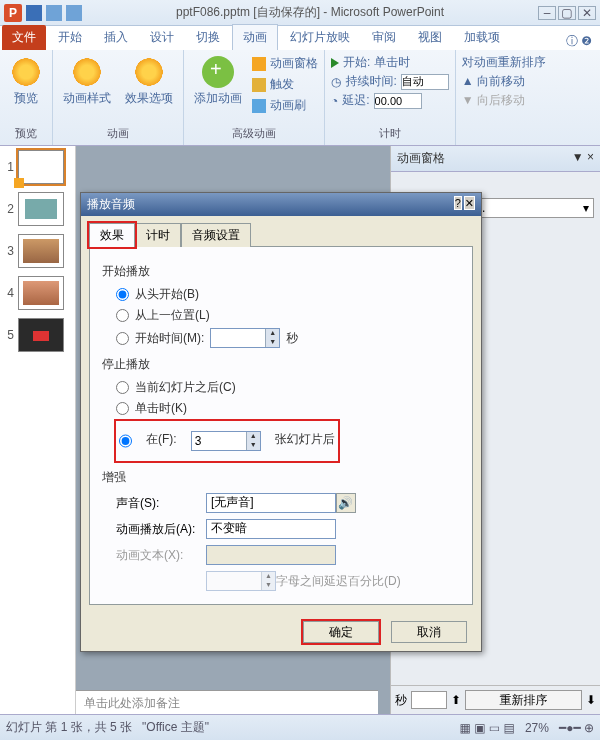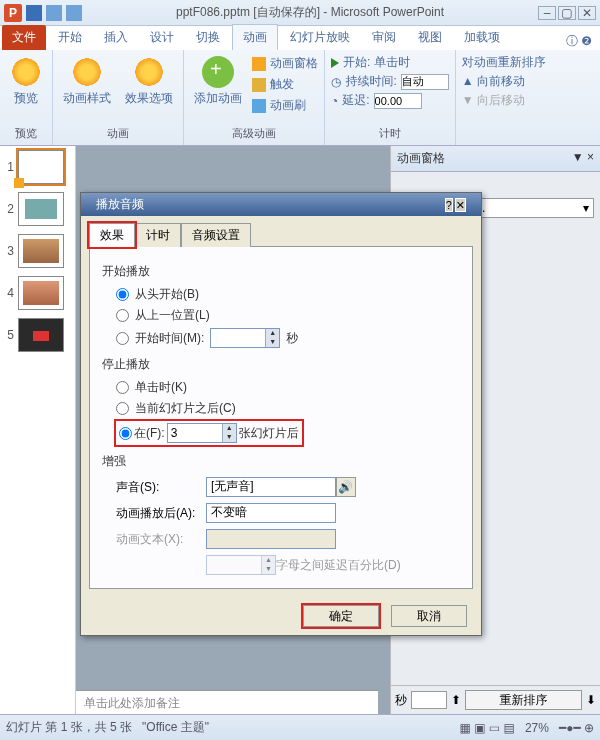--- a/index.html
+++ b/index.html
@@ -43,34 +43,34 @@
 .notes{position:absolute;bottom:0;left:0;right:12px;height:24px;background:#fff;border-top:1px solid #999;padding:4px 8px;color:#888}
 .pane{width:210px;background:#e9edf2;border-left:1px solid #bbb;display:flex;flex-direction:column}
 .pane-hd{background:linear-gradient(#e3ecf6,#d5e2f0);padding:4px 6px;display:flex;justify-content:space-between;color:#333;border-bottom:1px solid #aac}
 .pane-body{flex:1;padding:6px;font-size:11px}
 .pane-item{border:1px solid #999;background:#fff;padding:2px 4px;display:flex;align-items:center;gap:4px;margin-top:20px}
 .pane-foot{padding:4px;display:flex;gap:4px;align-items:center;border-top:1px solid #bbb}
 .pane-foot input{width:36px;height:18px;border:1px solid #999}
 .pane-foot .btn{flex:1;height:20px;border:1px solid #999;background:#f4f4f4;text-align:center;line-height:18px}
 .statusbar{position:absolute;bottom:0;left:0;right:0;height:26px;background:linear-gradient(#e3ecf6,#d5e2f0);display:flex;align-items:center;padding:0 6px;color:#556;font-size:11px;gap:10px;border-top:1px solid #aac}
 .dialog{position:absolute;left:80px;top:192px;width:402px;background:#ece9d8;border:1px solid #666;box-shadow:2px 2px 6px rgba(0,0,0,.4)}
-.dlg-title{background:linear-gradient(#7a98c2,#3c5f92);color:#fff;padding:3px 15px;display:flex;justify-content:space-between;align-items:center;font-size:12px}
+.dlg-title{background:linear-gradient(#7a98c2,#3c5f92);color:#fff;padding:3px 6px;display:flex;justify-content:space-between;align-items:flex-start;font-size:12px}
 .dlg-title .x{background:#d4d0c8;color:#000;width:16px;height:14px;text-align:center;line-height:12px;border:1px solid #fff;font-size:11px;margin-left:2px}
 .dlg-tabs{display:flex;padding:6px 8px 0 8px;gap:0}
 .dlg-tabs .t{padding:3px 10px;border:1px solid #919b9c;background:#ece9d8;position:relative;top:1px;border-bottom:none}
 .dlg-tabs .t.active{background:#fcfcfe;z-index:2;outline:2px solid #d22}
 .dlg-body{margin:0 8px 8px 8px;border:1px solid #919b9c;background:#fcfcfe;padding:10px 12px}
 .group-lbl{color:#333;margin:6px 0 4px 0}
 .radio-row{display:flex;align-items:center;gap:6px;padding:2px 0 2px 14px;color:#333}
 .radio-row input[type=radio]{margin:0}
 .spin{display:inline-flex;border:1px solid #7a98c2}
 .spin input{width:54px;border:none;height:18px;padding:0 3px;text-align:left}
 .spin .ar{width:14px;background:#dbe3ee;display:flex;flex-direction:column}
 .spin .ar span{flex:1;text-align:center;font-size:7px;line-height:8px;border-left:1px solid #9ab}
-.hl{outline:2px solid #d22;padding:2px 3px;display:inline-flex;align-items:center;gap:2px}
+.hl{outline:2px solid #d22;padding:10px 3px;display:inline-flex;gap:14px}
 .enh-row{display:flex;align-items:center;padding:3px 0 3px 14px}
 .enh-row .lab{width:90px}
 .enh-row select,.enh-row .sel{width:130px;height:20px;border:1px solid #7a98c2;background:#fff;padding:0 4px;font-size:12px}
 .enh-row .sel.dis{background:#ece9d8;color:#999}
 .dlg-foot{display:flex;justify-content:flex-end;gap:12px;padding:8px 14px}
 .dlg-foot button{width:76px;height:22px;border:1px solid #919b9c;background:#ece9d8}
 .dlg-foot .ok{outline:2px solid #d22}
 .tri{width:0;height:0;display:inline-block}
 .tri.play{border-left:8px solid #2a8a2a;border-top:5px solid transparent;border-bottom:5px solid transparent}
 .sndbtn{width:20px;height:20px;border:1px solid #919b9c;background:#ece9d8;text-align:center;line-height:18px}
@@ -278,25 +278,25 @@
             <span>▲</span>
             <span>▼</span>
           </div>
         </div>
       <span>秒</span>
       </div>
 
     <div class="group-lbl">停止播放</div>
     <div class="radio-row">
         <input type="radio" name="st" style="">
+        <span>当前幻灯片之后(C)</span>
+      </div>
+    <div class="radio-row">
+        <input type="radio" name="st" style="">
         <span>单击时(K)</span>
-      </div>
-    <div class="radio-row">
-        <input type="radio" name="st" style="">
-        <span>当前幻灯片之后(C)</span>
       </div>
     <div class="radio-row">
       <span class="hl">
         <input type="radio" name="st" checked="" style="">
           <span>在(F):</span>
         <div class="spin">
             <input value="3" style="">
             <div class="ar">
               <span>▲</span>
               <span>▼</span>

